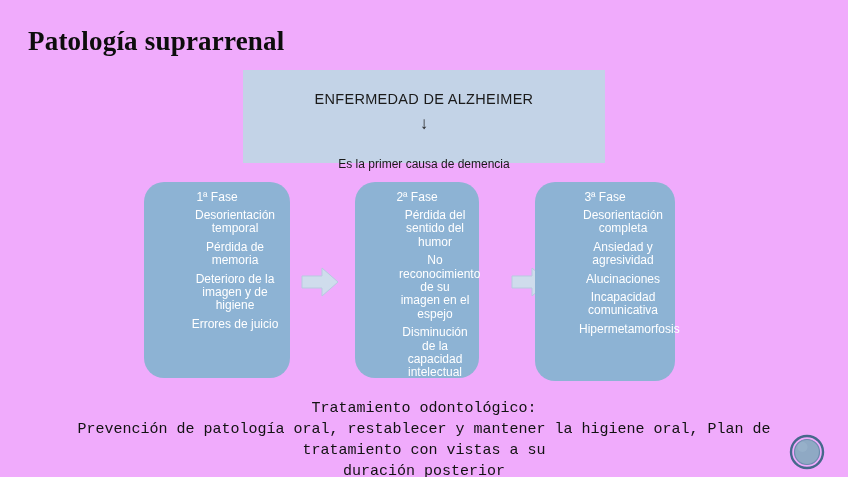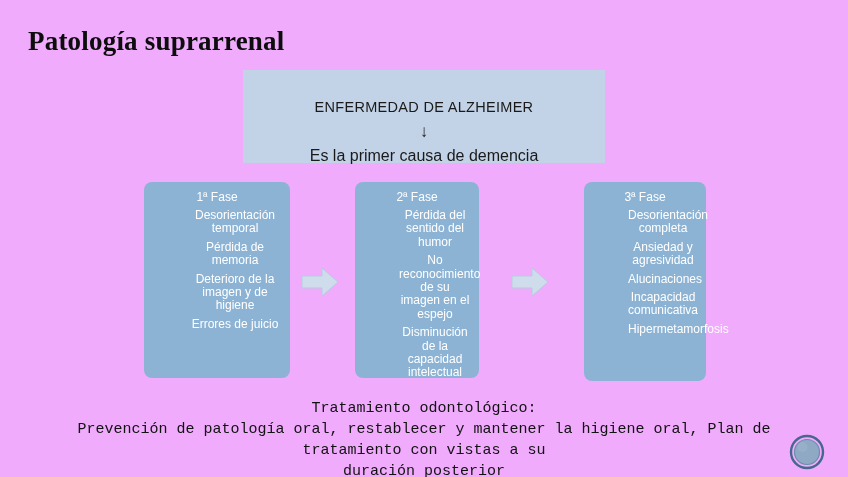--- a/index.html
+++ b/index.html
@@ -36,57 +36,57 @@
 
   
   #header-box {
     position: absolute;
     left: 243px;
     top: 70px;
     width: 362px;
     height: 93px;
     background: #c3d3e7;
     box-sizing: border-box;
-    padding-top: 25px;
+    padding-top: 17px;
   }
   .header-line {
     text-align: center;
     color: #1a1a1a;
     font-size: 14.5px;
     line-height: 20px;
   }
   #header-title {
     letter-spacing: 0.3px;
     margin-top: 2px;
   }
   #header-arrow-glyph {
     font-size: 17px;
     line-height: 26px;
     margin-top: 2px;
   }
   #header-subtitle {
-    margin-top: 1px;
-    font-size: 16px;
+    margin-top: 17px;
+    font-size: 12px;
   }
 
   
   .phase-box {
     position: absolute;
     background: #8db3d4;
-    border-radius: 8px;
+    border-radius: 20px;
     box-sizing: border-box;
     padding: 8px 8px 6px 8px;
     color: #ffffff;
     text-align: center;
     font-size: 12px;
     line-height: 13.4px;
   }
   #phase-box-1 { left: 144px; top: 182px; width: 146px; height: 196px; }
   #phase-box-2 { left: 355px; top: 182px; width: 124px; height: 196px; }
-  #phase-box-3 { left: 584px; top: 182px; width: 122px; height: 199px; }
+  #phase-box-3 { left: 535px; top: 182px; width: 140px; height: 199px; }
 
   .phase-heading {
     font-size: 12px;
     line-height: 14px;
     margin-bottom: 5px;
   }
   .phase-item {
     margin-bottom: 5px;
     margin-left: 36px;
   }

